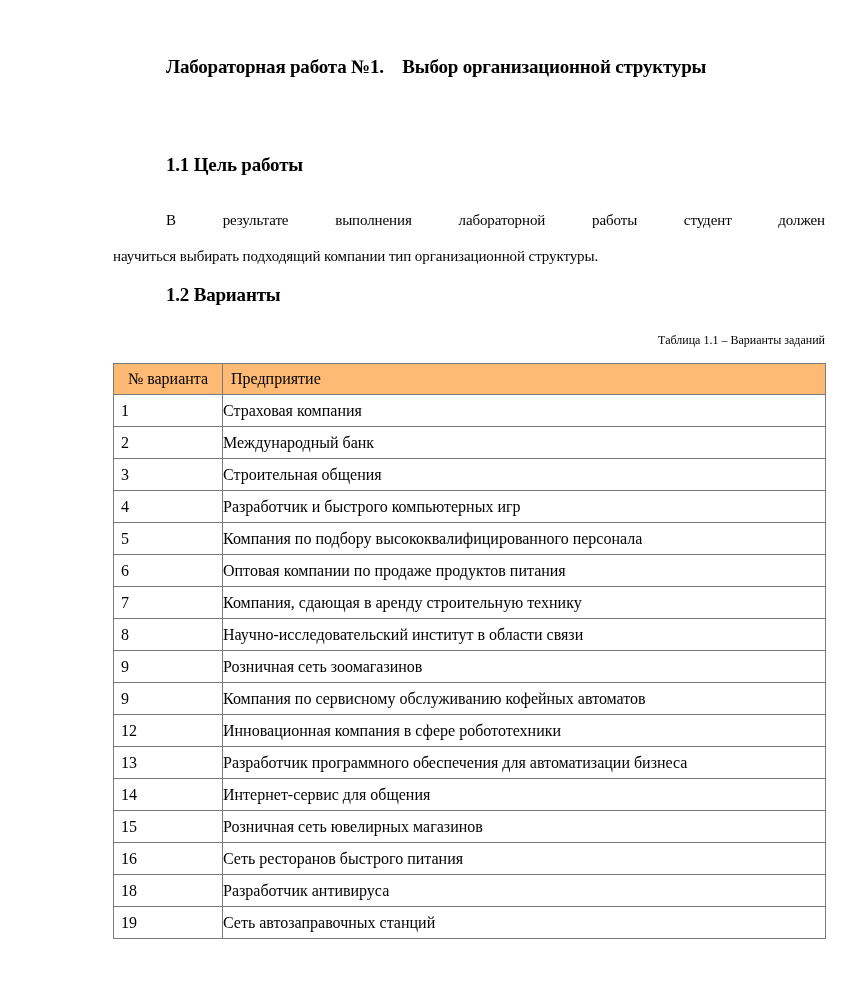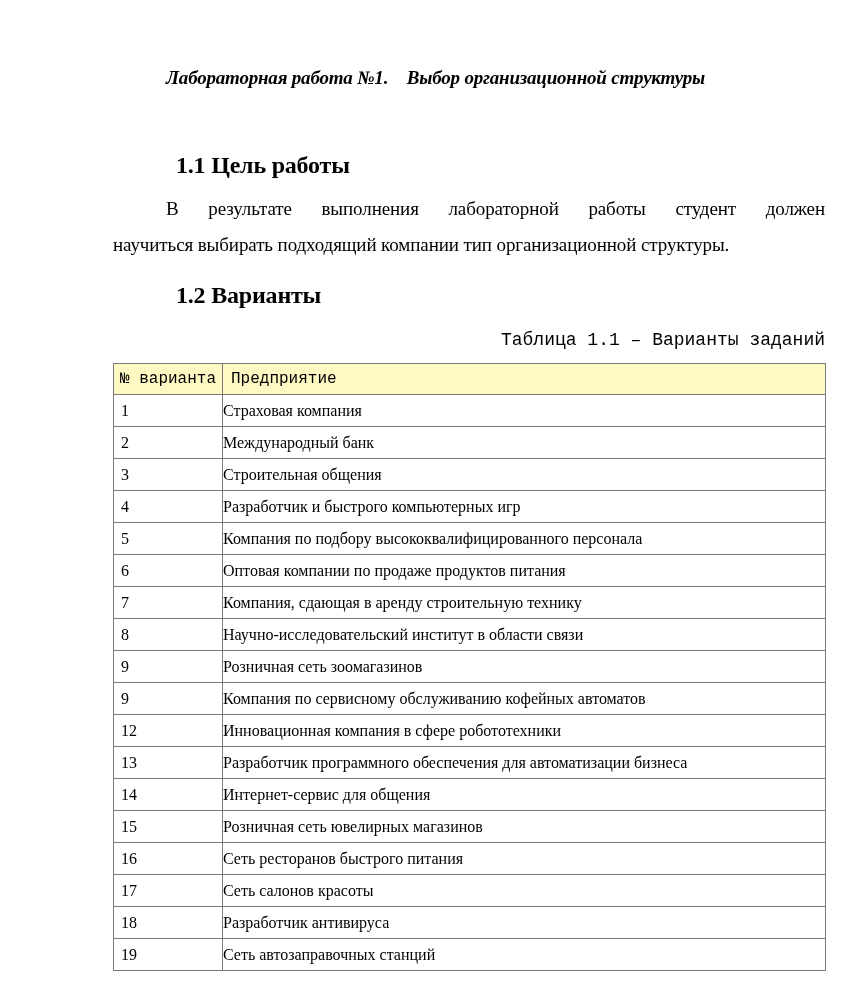--- a/index.html
+++ b/index.html
@@ -17,89 +17,86 @@
     }
     .page {
       position: absolute;
       left: 0; top: 0;
       width: 868px;
       height: 1000px;
     }
     .title {
       position: absolute;
       left: 166px;
-      top: 60px;
+      top: 49px;
       width: 640px;
       font-weight: bold;
       font-size: 19px;
       line-height: 36px;
       letter-spacing: -0.2px;
-      font-style: italic;
     }
     .title .line2 {
       display: block;
       padding-left: 28px;
     }
     .title .gap { display: inline-block; width: 14px; }
     .h2 {
       position: absolute;
-      left: 176px;
+      left: 166px;
       font-weight: bold;
-      font-size: 24px;
+      font-size: 19px;
       line-height: 24px;
       letter-spacing: -0.2px;
     }
     .h2.goal { top: 153px; }
     .h2.variants { top: 283px; }
     .para {
       position: absolute;
       left: 113px;
-      top: 191px;
+      top: 202px;
       width: 712px;
-      font-size: 19px;
+      font-size: 15px;
       line-height: 36px;
       letter-spacing: -0.1px;
       font-family: Liberation Serif, serif;
     }
     .para .first {
       display: block;
       text-indent: 53px;
       text-align: justify;
       text-align-last: justify;
     }
     .para .second { display: block; }
     .caption {
       position: absolute;
       right: 43px;
       top: 328px;
-      font-size: 18px;
+      font-size: 12px;
       line-height: 24px;
-      font-family: Liberation Mono, monospace;
     }
     table.variants {
       position: absolute;
       left: 113px;
       top: 363px;
       width: 713px;
       border-collapse: collapse;
       font-size: 16px;
     }
     table.variants th, table.variants td {
       border: 1.5px solid #7a7a7a;
       height: 31px;
       padding: 0 8px;
       text-align: left;
       font-weight: normal;
       vertical-align: middle;
       line-height: 18px;
     }
     table.variants thead th {
-      background: #fef9c3;
+      background: #fdba74;
       height: 30px;
-      font-family: Liberation Mono, monospace;
     }
     table.variants thead th.col-num { text-align: center; padding: 0 4px; }
     table.variants thead th.col-name { }
     table.variants .col-num { width: 100px; }
     table.variants td.num { padding-left: 7px; }
     table.variants td.name { padding-left: 0; }
   </style>
 </head>
 <body>
 
@@ -183,24 +180,20 @@
         </tr>
         <tr>
           <td class="num">15</td>
           <td class="name">Розничная сеть ювелирных магазинов</td>
         </tr>
         <tr>
           <td class="num">16</td>
           <td class="name">Сеть ресторанов быстрого питания</td>
         </tr>
         <tr>
-          <td class="num">17</td>
-          <td class="name">Сеть салонов красоты</td>
-        </tr>
-        <tr>
           <td class="num">18</td>
           <td class="name">Разработчик антивируса</td>
         </tr>
         <tr>
           <td class="num">19</td>
           <td class="name">Сеть автозаправочных станций</td>
         </tr>
       </tbody>
   </table>
 

